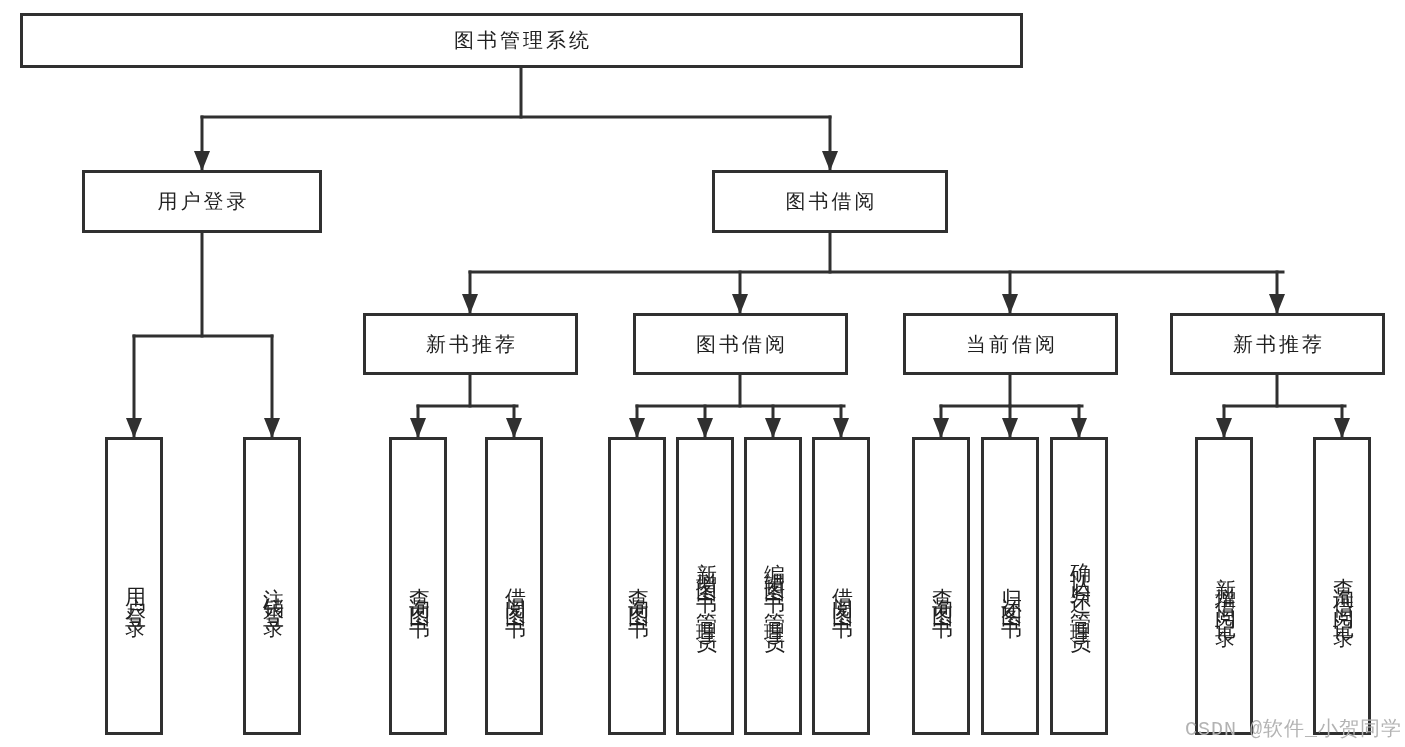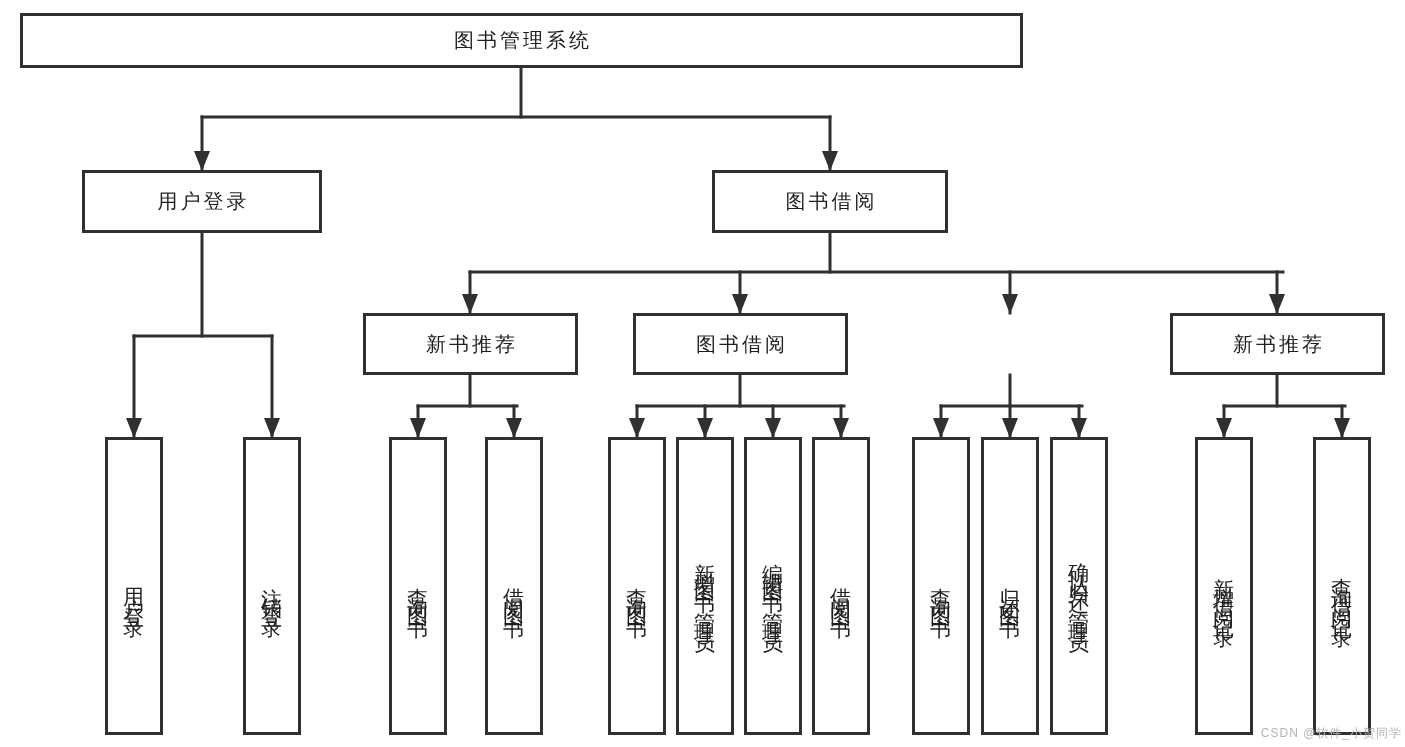--- a/index.html
+++ b/index.html
@@ -3,21 +3,21 @@
 <meta charset="utf-8">
 <style>
   :root{
     --line:#303030; --box-bg:#ffffff; --text:#1f1f1f;
     --watermark:#b3b3b3; --background:#ffffff;
   }
   html,body{margin:0;padding:0;background:var(--background);}
   .stage{
     position:relative; width:1405px; height:747px; overflow:hidden;
     background:var(--background);
-    font-family:Liberation Sans, sans-serif;
+    font-family:Liberation Mono, monospace;
   }
   .wires{position:absolute;left:0;top:0;pointer-events:none;}
   .wires path.ln{stroke:var(--line);stroke-width:3;fill:none;stroke-linecap:square;}
   .wires .ah{fill:var(--line);}
   .box{
     position:absolute; box-sizing:border-box;
     background:var(--box-bg); border:3px solid var(--line);
     display:flex; align-items:center; justify-content:center;
     color:var(--text);
   }
@@ -25,21 +25,21 @@
     font-size:20px; letter-spacing:3px; white-space:nowrap;
     transform:translateX(1.5px); 
   }
   .box .vlbl{
     writing-mode:vertical-rl; text-orientation:mixed;
     font-size:21px; letter-spacing:10px; line-height:1;
     transform:translateY(5px);
   }
   .watermark{
     position:absolute; right:3px; bottom:5px;
-    font-size:12px; letter-spacing:1px;
+    font-size:20px; letter-spacing:1px;
     color:var(--watermark); white-space:nowrap; z-index:5;margin-left:35px;
   }
 </style>
 </head>
 <body>
 
 <div class="stage">
 
   <svg class="wires" width="1405" height="747" viewBox="0 0 1405 747">
     <defs>
@@ -99,20 +99,23 @@
   <div class="box" style="left:712px;top:170px;width:236px;height:63px">
     <span class="lbl">图书借阅</span>
   </div>
 
   <div class="box" style="left:363px;top:313px;width:215px;height:62px">
     <span class="lbl">新书推荐</span>
   </div>
   <div class="box" style="left:633px;top:313px;width:215px;height:62px">
     <span class="lbl">图书借阅</span>
   </div>
+  <div class="box" style="left:903px;top:313px;width:215px;height:62px">
+    <span class="lbl">当前借阅</span>
+  </div>
   <div class="box" style="left:1170px;top:313px;width:215px;height:62px">
     <span class="lbl">新书推荐</span>
   </div>
 
   <div class="box" style="left:105px;top:437px;width:58px;height:298px">
     <span class="vlbl">用户登录</span>
   </div>
   <div class="box" style="left:243px;top:437px;width:58px;height:298px">
     <span class="vlbl">注销登录</span>
   </div>

